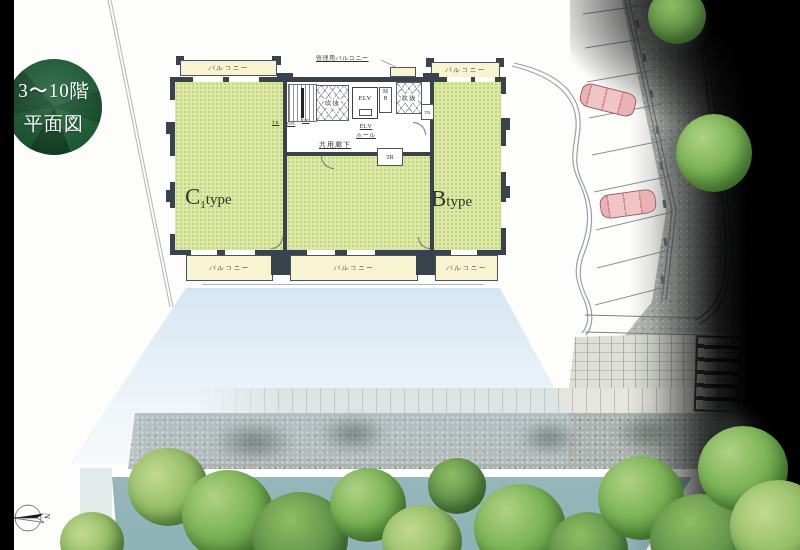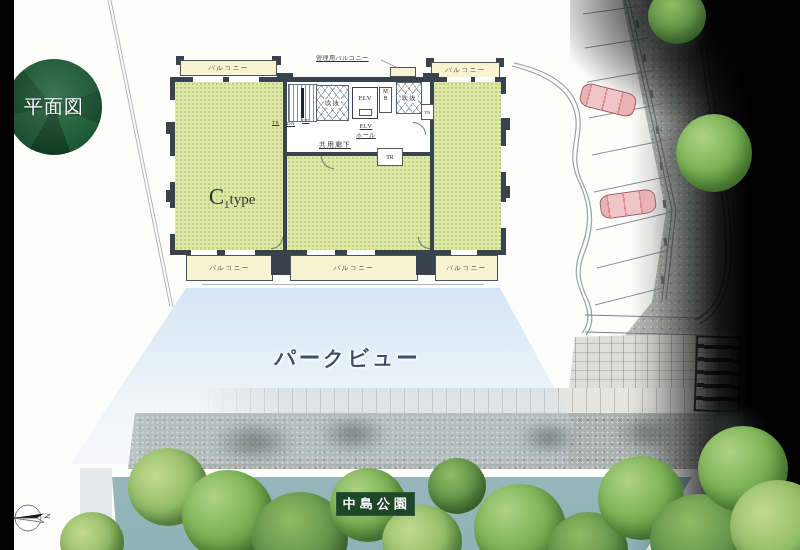--- a/index.html
+++ b/index.html
@@ -89,21 +89,21 @@
                repeating-linear-gradient(-52deg,rgba(100,110,120,.5) 0 1px,transparent 1px 6px);
     display:flex;align-items:center;justify-content:center;}
   .voidbox span{background:#fff;padding:0 1px;font-size:6.5px;letter-spacing:1px;}
   .elv{position:absolute;left:177px;top:5px;width:26px;height:32px;border:1.5px solid #39434e;
     display:flex;align-items:flex-start;justify-content:center;font-size:7px;padding-top:6px;box-sizing:border-box;}
   .elv .door{position:absolute;bottom:2px;left:6px;width:11px;height:5px;border:1px solid #555;}
   .mb{position:absolute;left:204px;top:5px;width:11px;height:24px;border:1px solid #555;
     font-size:5.5px;line-height:1.3;text-align:center;}
   .tinybox{position:absolute;border:1px solid #555;background:#fff;display:flex;align-items:center;justify-content:center;}
   .smalltext{position:absolute;font-size:6px;letter-spacing:.5px;white-space:nowrap;color:#333;text-decoration:underline;}
-  .unit-label{position:absolute;text-align:center;color:#2f3337;}
+  .unit-label{position:absolute;text-align:left;color:#2f3337;}
   .u-main{font-size:23px;}
   .u-sub{font-size:11px;vertical-align:-4px;}
   .u-suf{font-size:15px;}
   .arc{position:absolute;border:1px solid #777;box-sizing:border-box;background:transparent;}
   
   .car{position:absolute;width:54px;height:22px;border:1px solid #a05a60;border-radius:10px/8px;z-index:2;
     background:linear-gradient(90deg,#e9b3b5 0 12%,#d98f93 12% 15%,#f0c5c6 15% 42%,#d98f93 42% 45%,#f0c5c6 45% 72%,#d98f93 72% 75%,#e9b3b5 75%);}
   .ladder{position:absolute;left:695px;top:336px;width:46px;height:76px;border:2px solid #3a3f45;z-index:1;
     transform:rotate(2deg);box-sizing:border-box;
     background:repeating-linear-gradient(0deg,transparent 0 9px,#3a3f45 9px 13px);}
@@ -191,25 +191,24 @@
   <div class="tree t2" style="left:548px;top:512px;width:80px;height:76px"></div>
   <div class="tree" style="left:598px;top:456px;width:86px;height:84px"></div>
   <div class="tree t2" style="left:650px;top:494px;width:100px;height:92px"></div>
   <div class="tree" style="left:698px;top:426px;width:90px;height:86px"></div>
   <div class="tree t3" style="left:730px;top:480px;width:96px;height:92px"></div>
   <div class="tree t3" style="left:60px;top:512px;width:64px;height:60px"></div>
 
   <div class="car" style="left:580px;top:88px;transform:rotate(14deg)"></div>
   <div class="car" style="left:600px;top:192px;transform:rotate(-8deg)"></div>
 
-  <div class="view-label">パークビュー</div>
-
-  <div class="park-label">中島公園</div>
+
 
   <div class="badge">
+    <span>3〜10階</span>
     <span>平面図</span>
   </div>
 
   <svg class="compass" width="48" height="38">
     <circle cx="18" cy="18" r="13" fill="#fff" stroke="#777" stroke-width="1"></circle>
     <polygon points="3,18 34,13.5 27,18" fill="#16181a"></polygon>
     <polygon points="3,18 34,22.5 27,18" fill="#fff" stroke="#444" stroke-width=".7"></polygon>
     <text x="38" y="16" font-size="8" fill="#333" transform="rotate(96 38 13)">N</text>
   </svg>
 
@@ -275,20 +274,23 @@
         <span>TR</span>
       </div>
 
       <div class="arc" style="left:146px;top:74px;width:13px;height:13px;border-top:0;border-right:0;border-radius:0 0 0 100%"></div>
       <div class="arc" style="left:238px;top:40px;width:13px;height:13px;border-bottom:0;border-left:0;border-radius:0 100% 0 0"></div>
       <div class="arc" style="left:96px;top:155px;width:12px;height:12px;border-top:0;border-left:0;border-radius:0 0 100% 0"></div>
       <div class="arc" style="left:243px;top:155px;width:12px;height:12px;border-top:0;border-right:0;border-radius:0 0 0 100%"></div>
 
       <div class="unit-label" style="left:10px;top:102px;width:94px">
         <span class="u-main">C</span><span class="u-sub">1</span><span class="u-suf">type</span>
+      </div>
+      <div class="unit-label" style="left:256px;top:104px;width:70px">
+        <span class="u-main">B</span><span class="u-sub"></span><span class="u-suf">type</span>
       </div>
 
       <div class="win" style="left:-5px;top:18px;width:5px;height:26px"></div>
       <div class="win" style="left:-5px;top:74px;width:5px;height:26px"></div>
       <div class="win" style="left:-5px;top:126px;width:5px;height:26px"></div>
       <div class="win" style="right:-5px;top:12px;width:5px;height:24px"></div>
       <div class="win" style="right:-5px;top:64px;width:5px;height:26px"></div>
       <div class="win" style="right:-5px;top:120px;width:5px;height:26px"></div>
       <div class="win" style="left:18px;top:-5px;width:30px;height:5px"></div>
       <div class="win" style="left:54px;top:-5px;width:30px;height:5px"></div>

